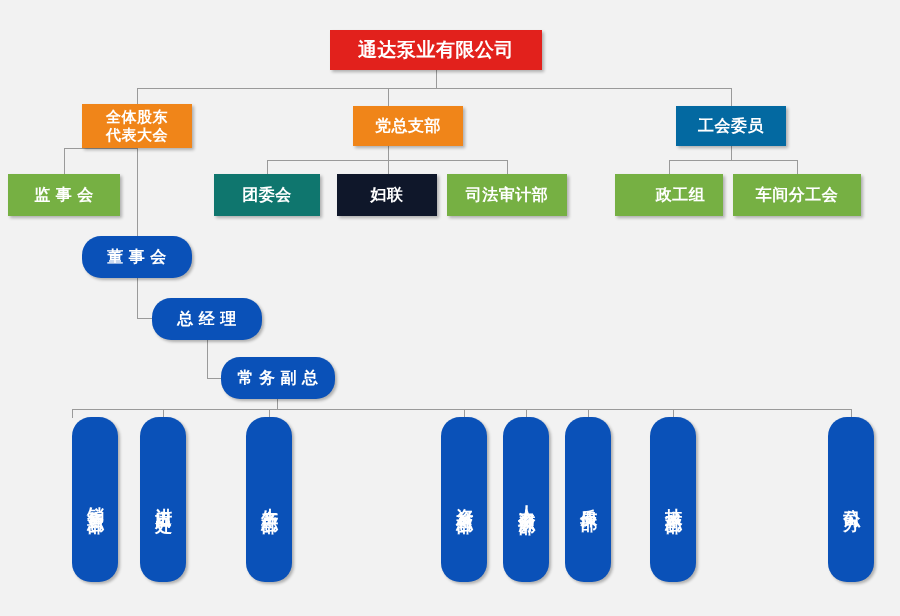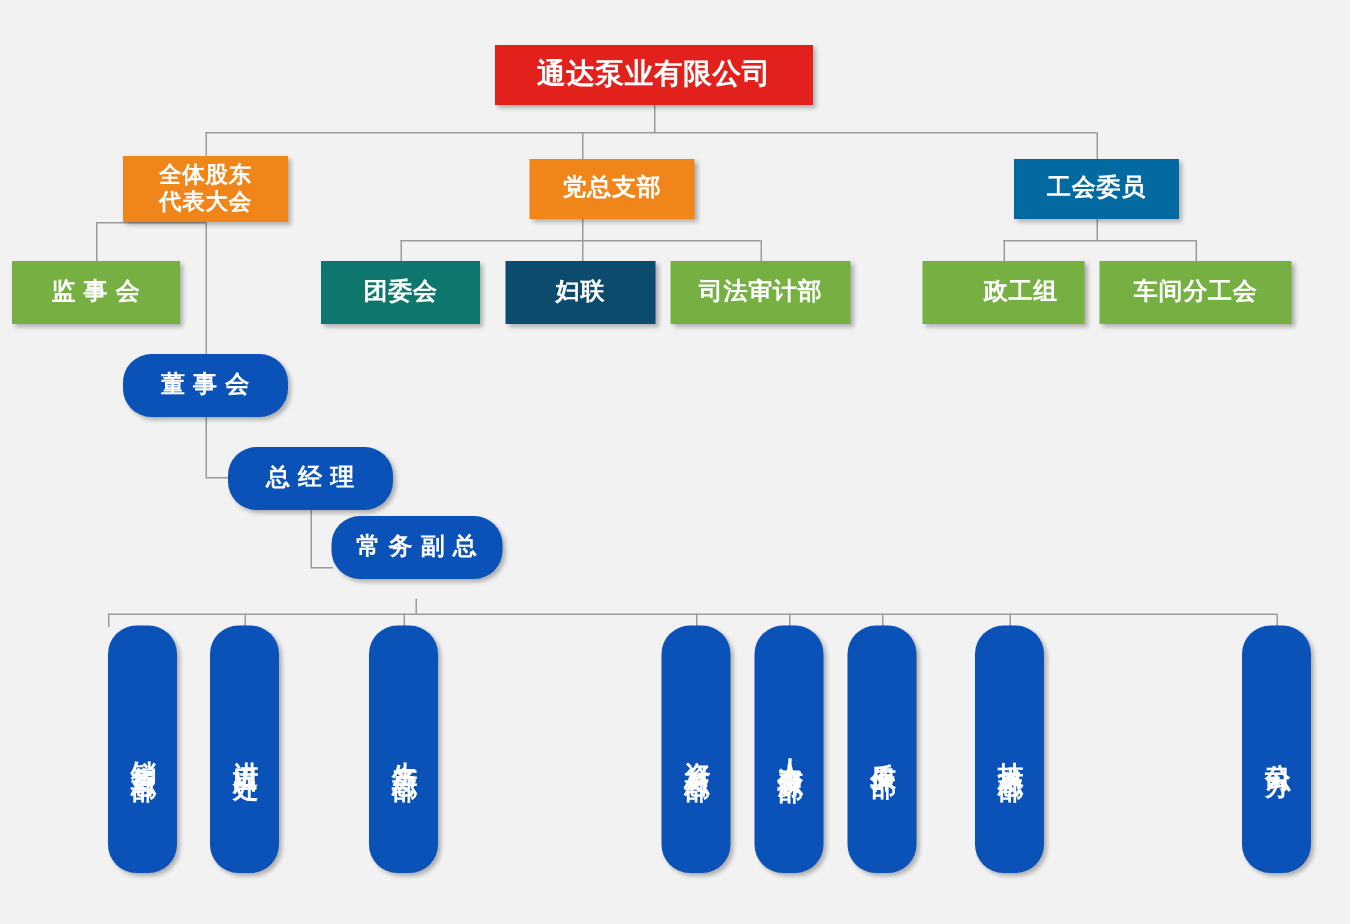--- a/index.html
+++ b/index.html
@@ -83,27 +83,27 @@
     <div class="conn v" style="background: rgb(154, 154, 154); left: 526px; top: 409px; height: 9px;"></div>
     <div class="conn v" style="background: rgb(154, 154, 154); left: 588px; top: 409px; height: 9px;"></div>
     <div class="conn v" style="background: rgb(154, 154, 154); left: 673px; top: 409px; height: 9px;"></div>
     <div class="conn v" style="background: rgb(154, 154, 154); left: 851px; top: 409px; height: 9px;"></div>
     <div class="node red" style="left: 330px; top: 30px; width: 212px; height: 40px; font-size: 19px; background: rgb(226, 33, 28);">通达泵业有限公司</div>
     <div class="node orange" style="left: 82px; top: 104px; width: 110px; height: 44px; font-size: 15px; background: rgb(240, 133, 25);">全体股东<br>代表大会</div>
     <div class="node orange" style="left: 333px; top: 106px; width: 110px; height: 40px; font-size: 16px; background: rgb(240, 133, 25); margin-left: 20px;">党总支部</div>
     <div class="node orange" style="left: 676px; top: 106px; width: 110px; height: 40px; font-size: 16px; background: #0369a1;">工会委员</div>
     <div class="node green" style="left: 8px; top: 174px; width: 112px; height: 42px; font-size: 16px; background: rgb(118, 176, 67);">监 事 会</div>
     <div class="node green" style="left: 214px; top: 174px; width: 106px; height: 42px; font-size: 16px; background: #0f766e;">团委会</div>
-    <div class="node green" style="left: 337px; top: 174px; width: 100px; height: 42px; font-size: 16px; background: #0c4a6e;">妇联</div>
+    <div class="node green" style="left: 337px; top: 174px; width: 100px; height: 42px; font-size: 16px; background: #0f172a;">妇联</div>
     <div class="node green" style="left: 447px; top: 174px; width: 120px; height: 42px; font-size: 16px; background: rgb(118, 176, 67);">司法审计部</div>
     <div class="node green" style="left: 615px; top: 174px; width: 108px; height: 42px; font-size: 16px; background: rgb(118, 176, 67); padding-left: 23px;">政工组</div>
     <div class="node green" style="left: 733px; top: 174px; width: 128px; height: 42px; font-size: 16px; background: rgb(118, 176, 67);">车间分工会</div>
     <div class="node blue" style="left: 82px; top: 236px; width: 110px; height: 42px; font-size: 16px; background: rgb(10, 81, 184);">董 事 会</div>
     <div class="node blue" style="left: 152px; top: 298px; width: 110px; height: 42px; font-size: 16px; background: rgb(10, 81, 184);">总 经 理</div>
-    <div class="node blue" style="left: 221px; top: 344px; width: 114px; height: 42px; font-size: 16px; background: rgb(10, 81, 184);">常 务 副 总</div>
+    <div class="node blue" style="left: 221px; top: 357px; width: 114px; height: 42px; font-size: 16px; background: rgb(10, 81, 184);">常 务 副 总</div>
     <div class="node blue vert" style="left: 72px; top: 417px; width: 46px; height: 165px; font-size: 17px; background: rgb(10, 81, 184);">销售总部</div>
     <div class="node blue vert" style="left: 140px; top: 417px; width: 46px; height: 165px; font-size: 17px; background: rgb(10, 81, 184);">进出口处</div>
     <div class="node blue vert" style="left: 246px; top: 417px; width: 46px; height: 165px; font-size: 17px; background: rgb(10, 81, 184);">生产总部</div>
     <div class="node blue vert" style="left: 441px; top: 417px; width: 46px; height: 165px; font-size: 17px; background: rgb(10, 81, 184);">资材总部</div>
     <div class="node blue vert" style="left: 503px; top: 417px; width: 46px; height: 165px; font-size: 17px; background: rgb(10, 81, 184);">人力资源部</div>
     <div class="node blue vert" style="left: 565px; top: 417px; width: 46px; height: 165px; font-size: 17px; background: rgb(10, 81, 184);">质保部</div>
     <div class="node blue vert" style="left: 650px; top: 417px; width: 46px; height: 165px; font-size: 17px; background: rgb(10, 81, 184);">技术总部</div>
     <div class="node blue vert" style="left: 828px; top: 417px; width: 46px; height: 165px; font-size: 17px; background: rgb(10, 81, 184);">公司办</div>
   </div>
 

